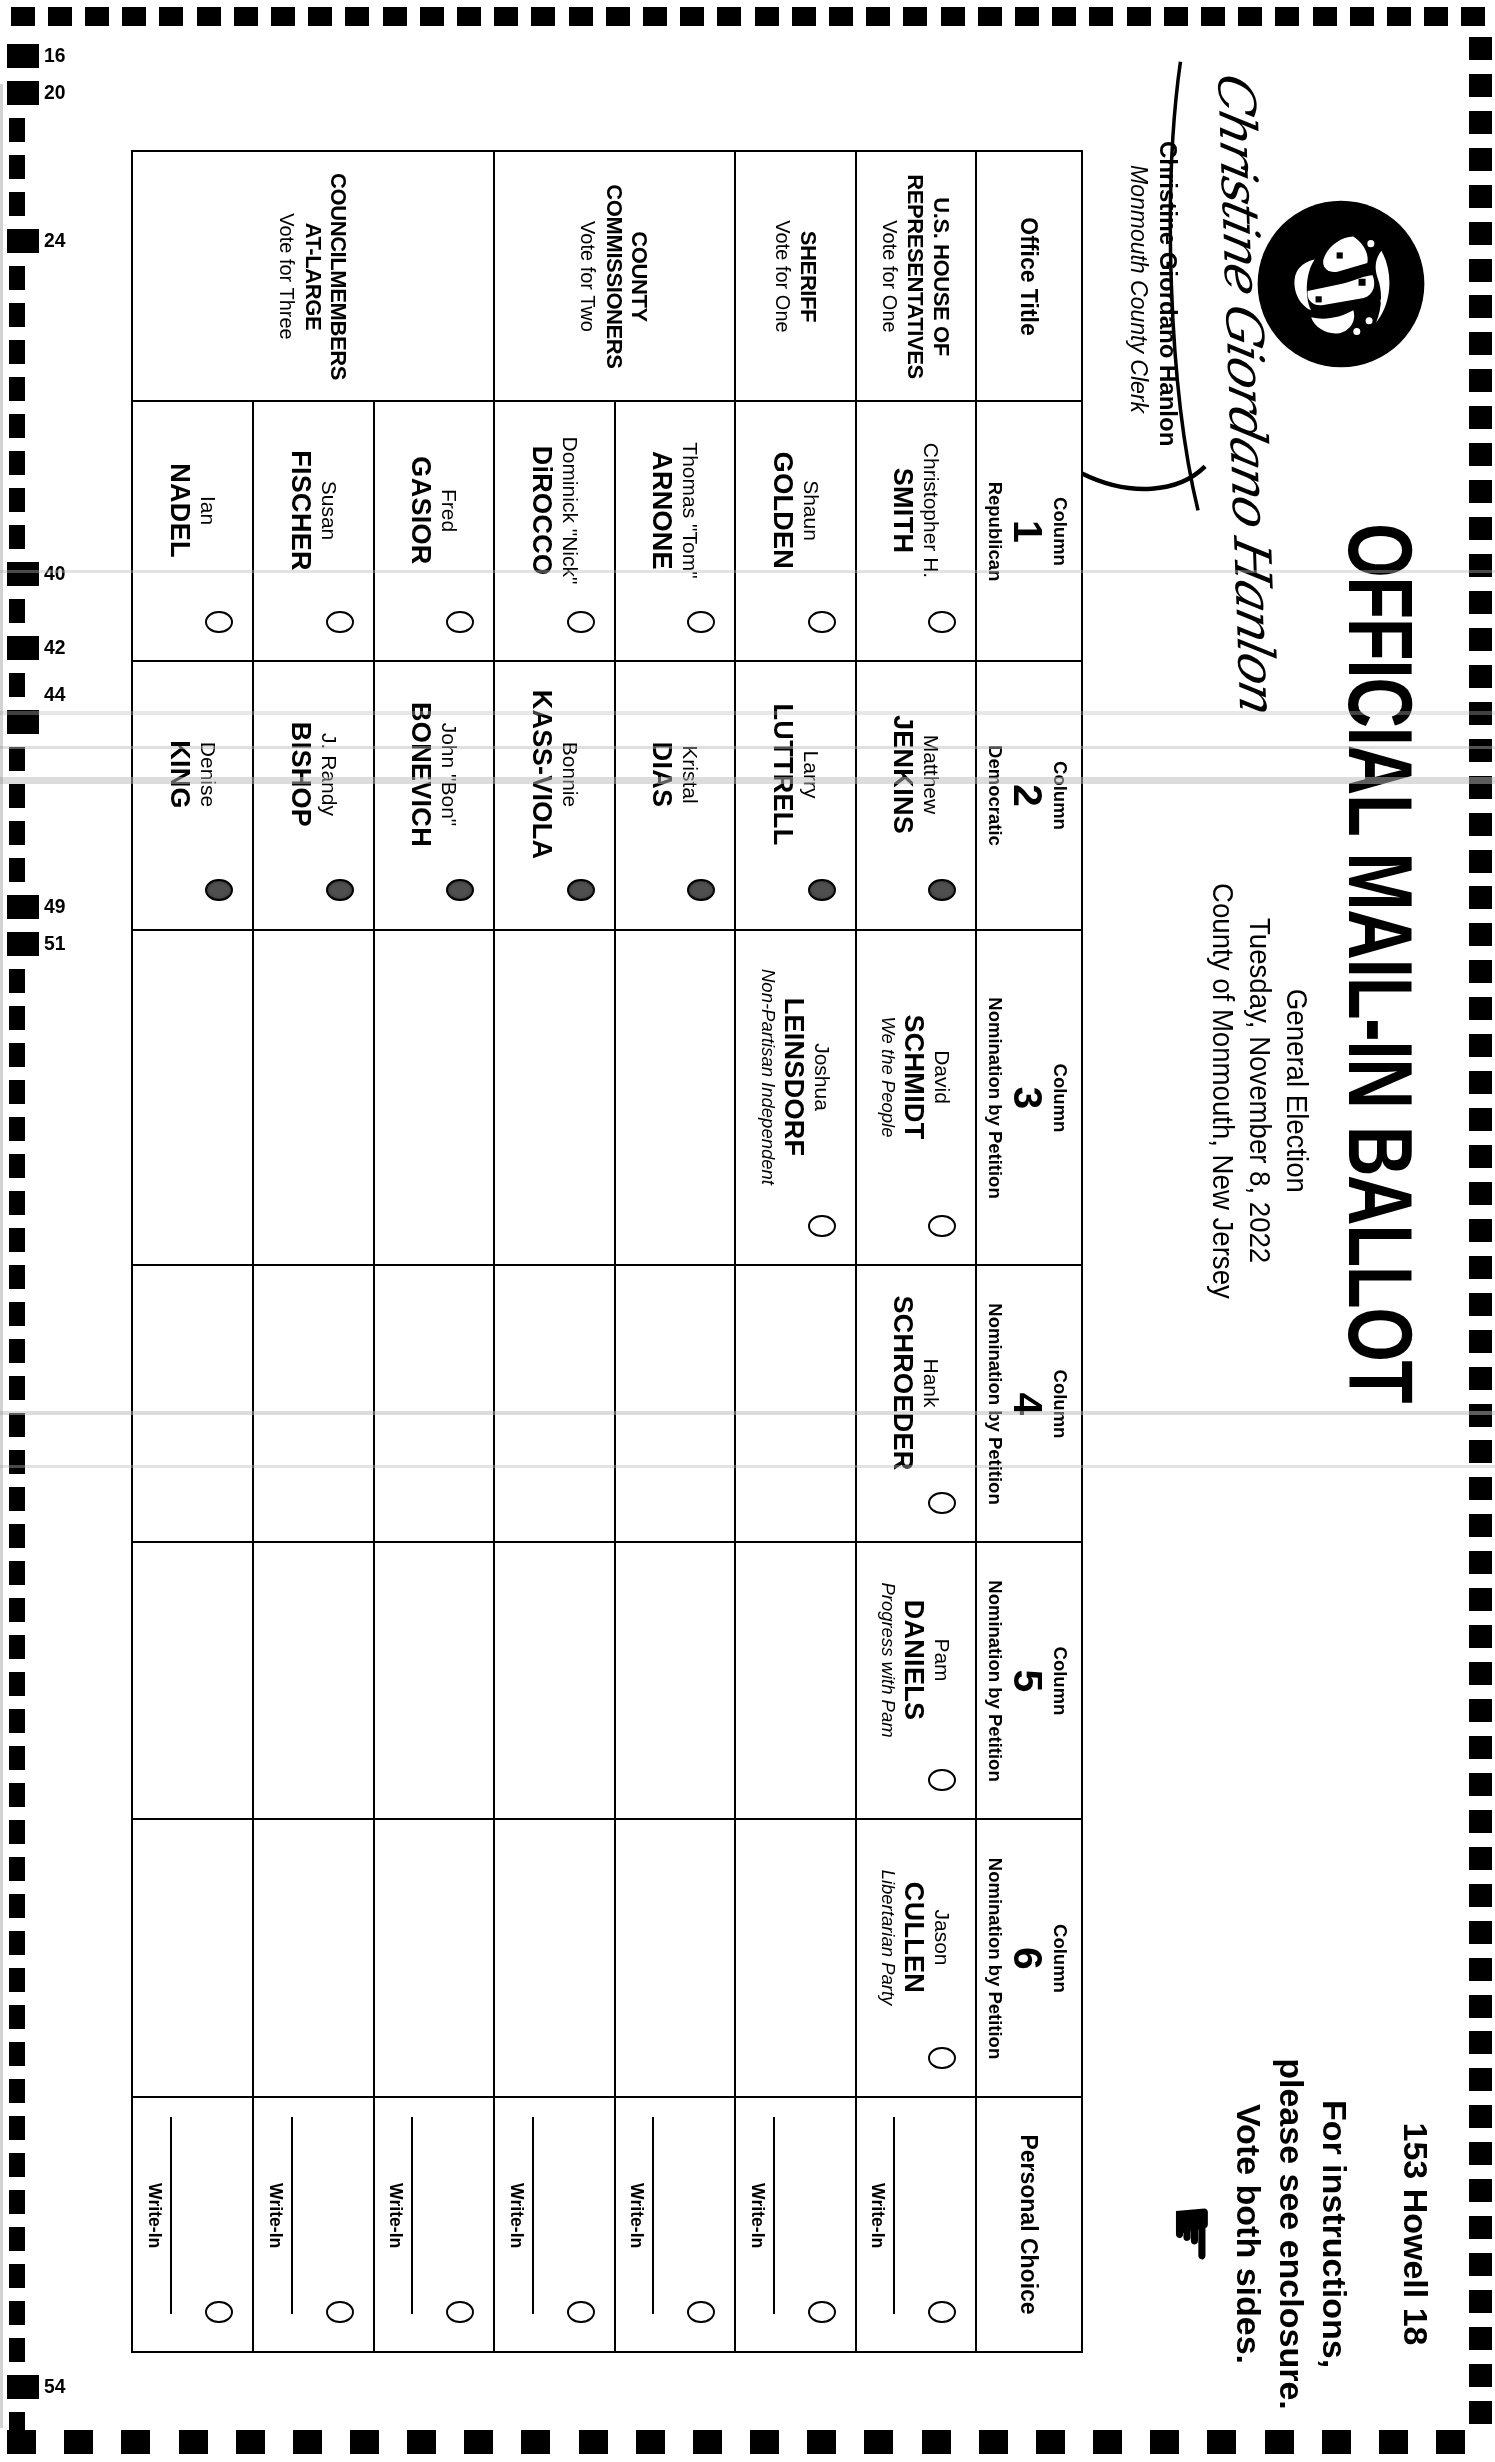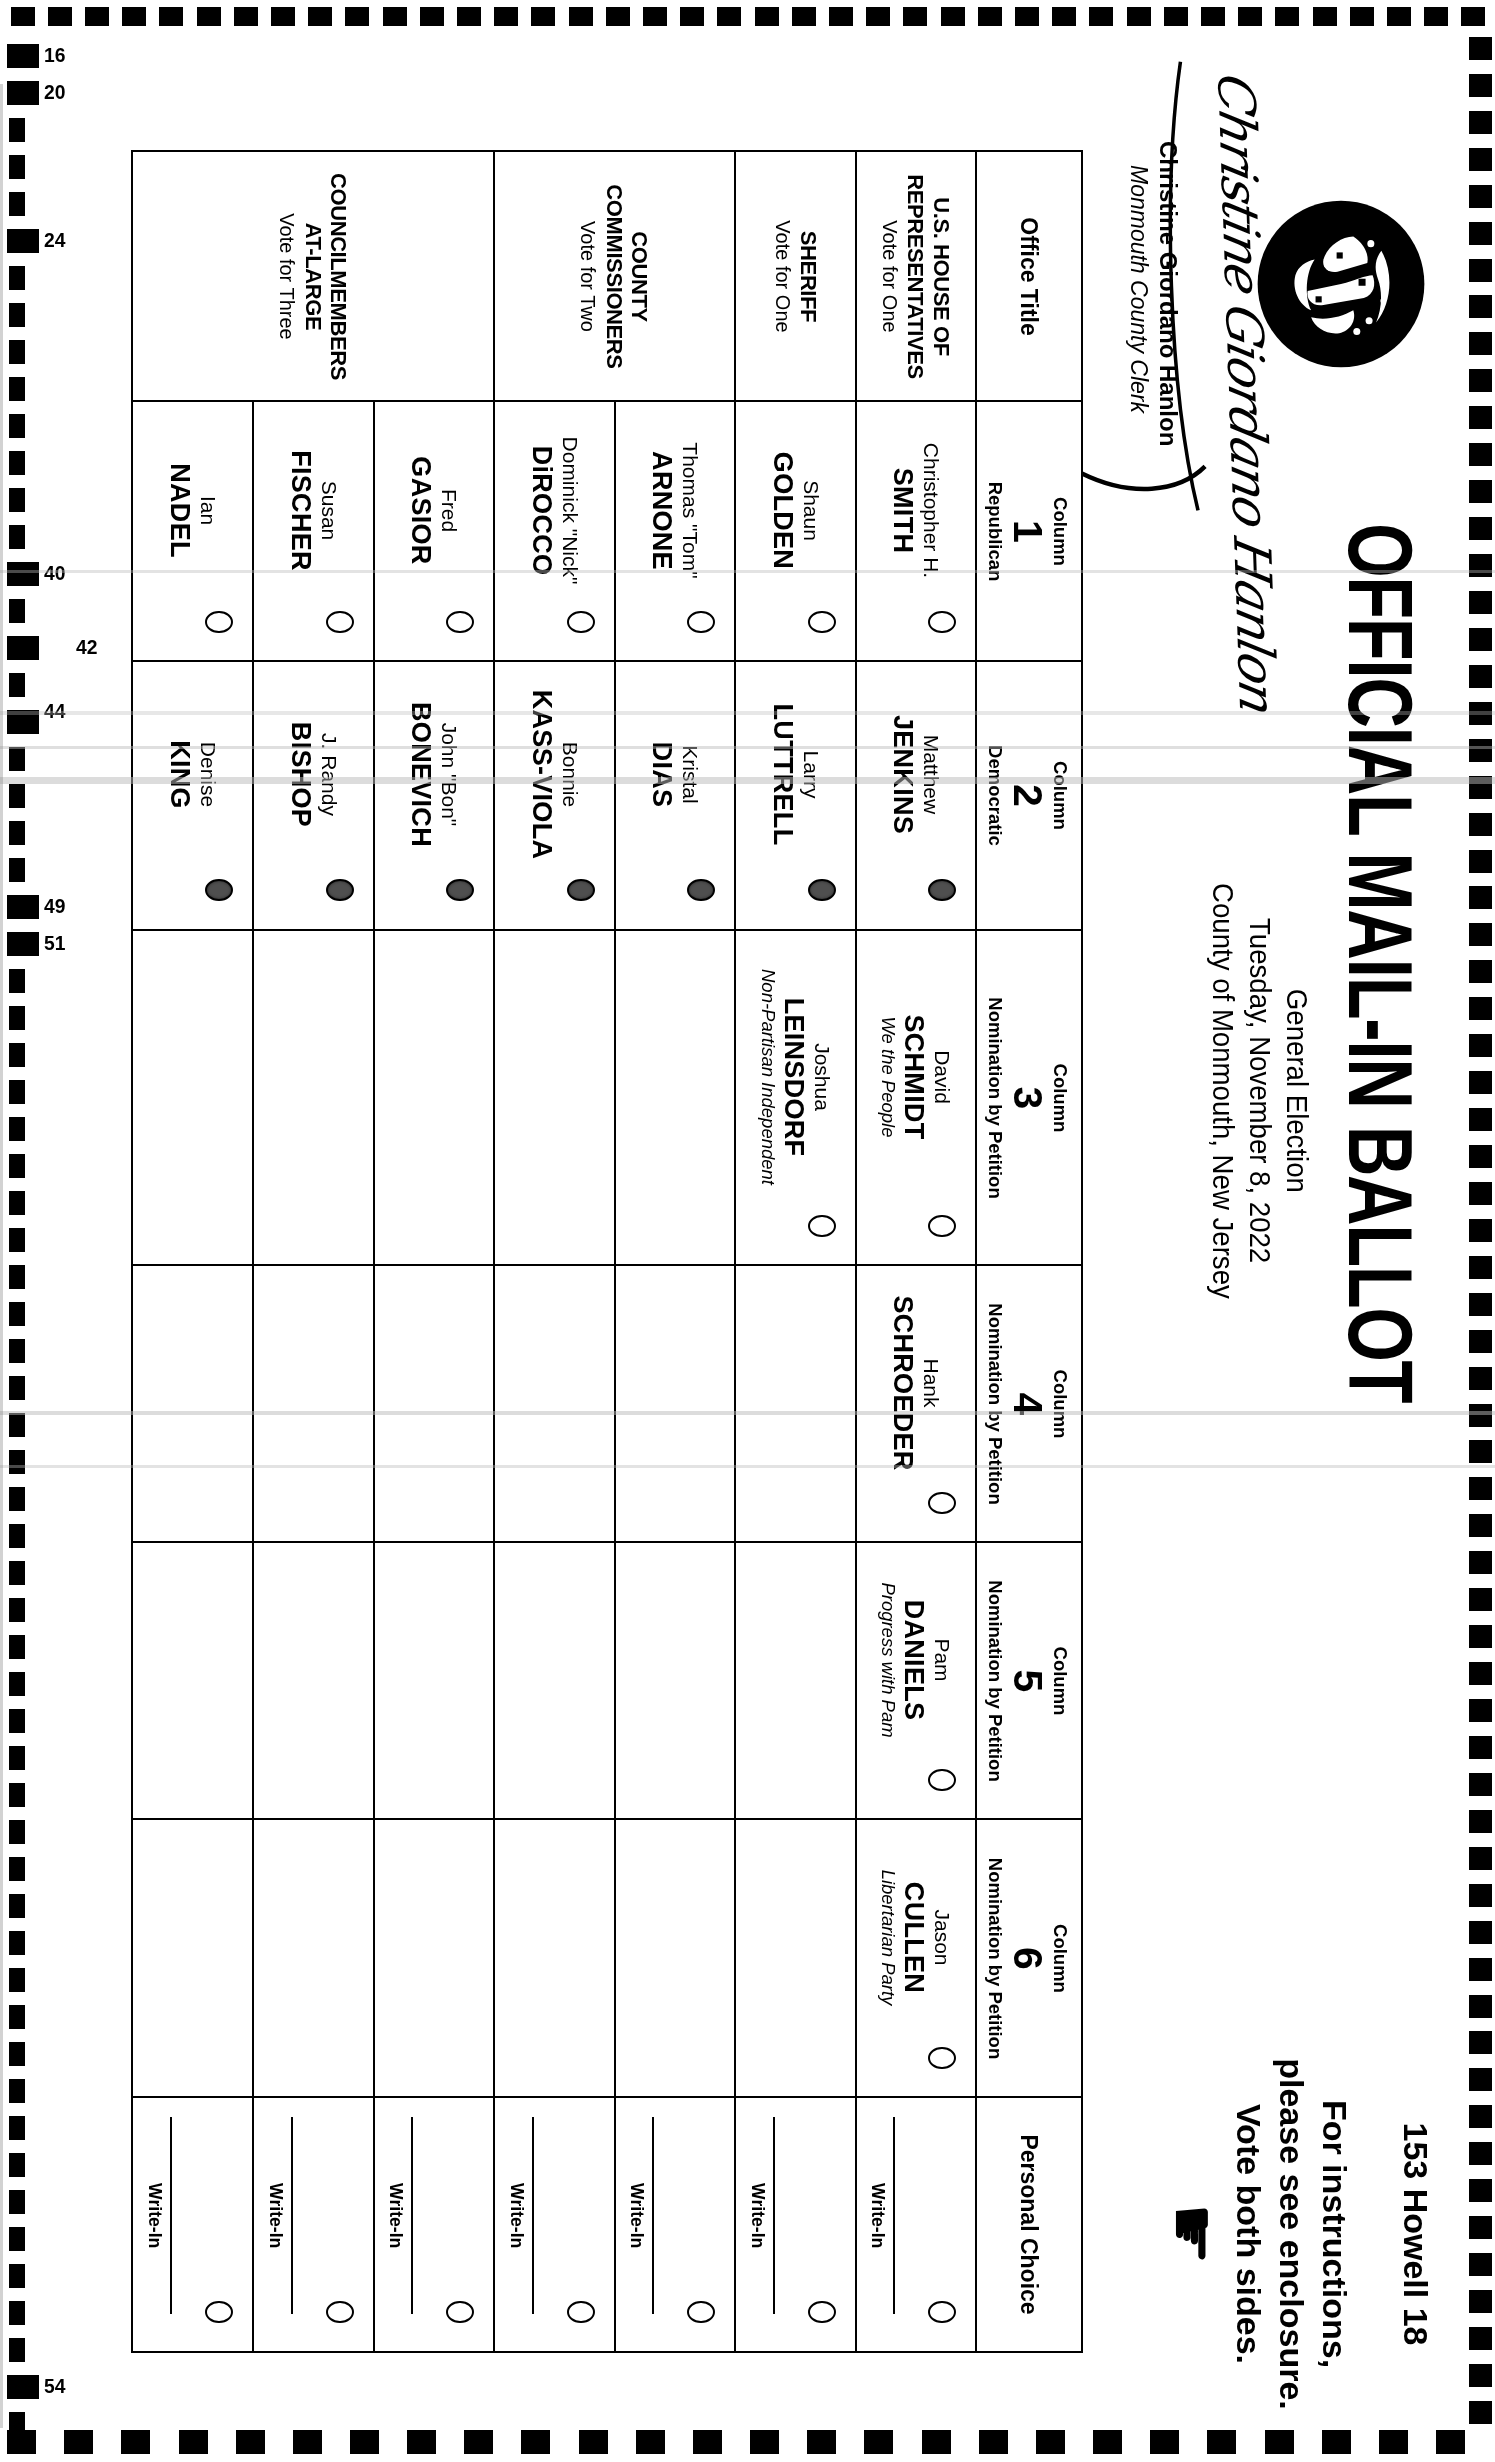--- a/index.html
+++ b/index.html
@@ -457,24 +457,24 @@
       <div class="tmark" style="left: 8.8px; top: 340px; width: 16px; height: 24px;"></div>
       <div class="tmark" style="left: 8.8px; top: 377px; width: 16px; height: 24px;"></div>
       <div class="tmark" style="left: 8.8px; top: 414px; width: 16px; height: 24px;"></div>
       <div class="tmark" style="left: 8.8px; top: 451px; width: 16px; height: 24px;"></div>
       <div class="tmark" style="left: 8.8px; top: 488px; width: 16px; height: 24px;"></div>
       <div class="tmark" style="left: 8.8px; top: 525px; width: 16px; height: 24px;"></div>
       <div class="tmark" style="left: 7px; top: 562px; width: 32px; height: 24px;"></div>
       <div class="tnum" style="left: 44px; top: 563px;">40</div>
       <div class="tmark" style="left: 8.8px; top: 599px; width: 16px; height: 24px;"></div>
       <div class="tmark" style="left: 7px; top: 636px; width: 32px; height: 24px;"></div>
-      <div class="tnum" style="left: 44px; top: 637px; margin-left: 32px;">42</div>
+      <div class="tnum" style="left: 44px; top: 637px;">42</div>
       <div class="tmark" style="left: 8.8px; top: 673px; width: 16px; height: 24px;"></div>
       <div class="tmark" style="left: 7px; top: 710px; width: 32px; height: 24px;"></div>
-      <div class="tnum" style="left: 44px; top: 701px;">44</div>
+      <div class="tnum" style="left: 44px; top: 684px;">44</div>
       <div class="tmark" style="left: 8.8px; top: 747px; width: 16px; height: 24px;"></div>
       <div class="tmark" style="left: 8.8px; top: 784px; width: 16px; height: 24px;"></div>
       <div class="tmark" style="left: 8.8px; top: 821px; width: 16px; height: 24px;"></div>
       <div class="tmark" style="left: 8.8px; top: 858px; width: 16px; height: 24px;"></div>
       <div class="tmark" style="left: 7px; top: 895px; width: 32px; height: 24px;"></div>
       <div class="tnum" style="left: 44px; top: 896px;">49</div>
       <div class="tmark" style="left: 7px; top: 932px; width: 32px; height: 24px;"></div>
       <div class="tnum" style="left: 44px; top: 933px;">51</div>
       <div class="tmark" style="left: 8.8px; top: 969px; width: 16px; height: 24px;"></div>
       <div class="tmark" style="left: 8.8px; top: 1006px; width: 16px; height: 24px;"></div>

